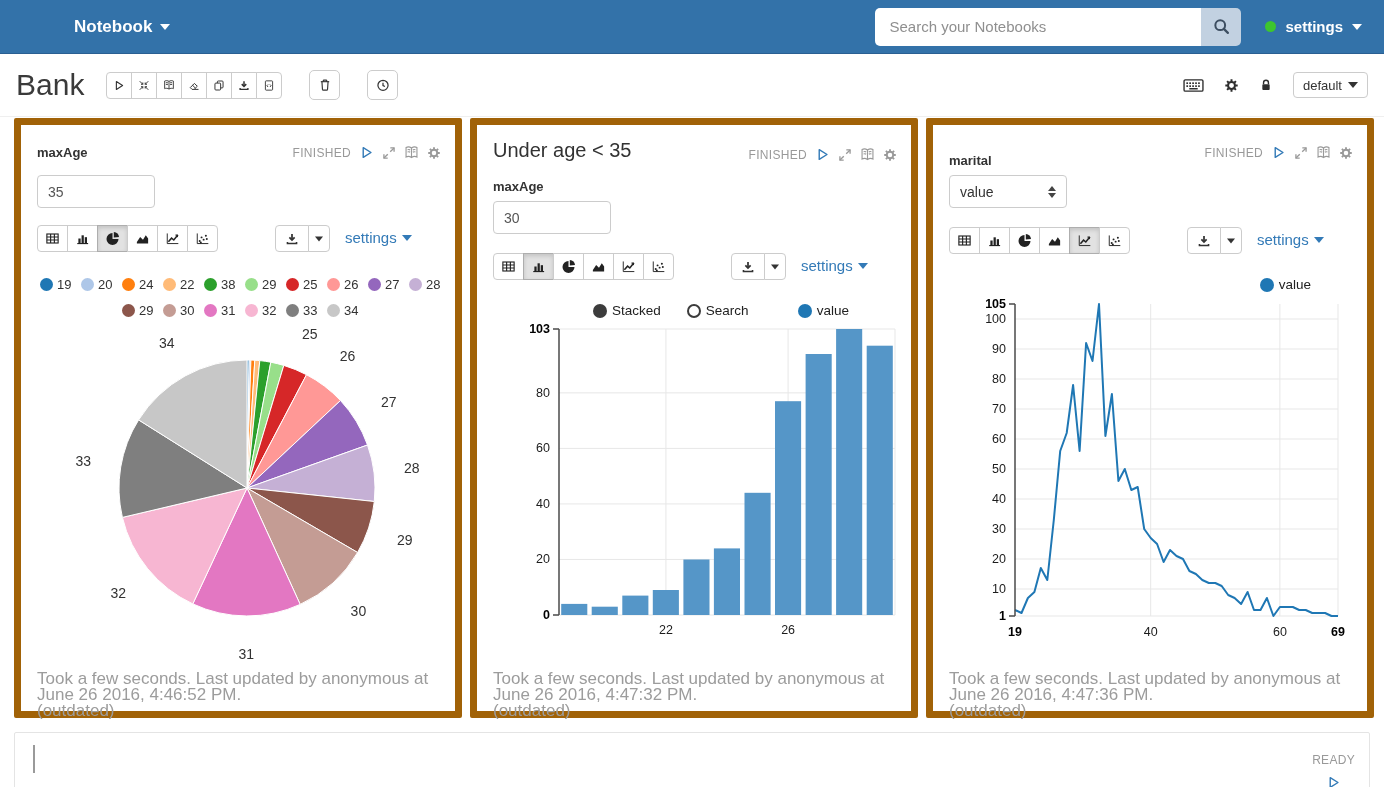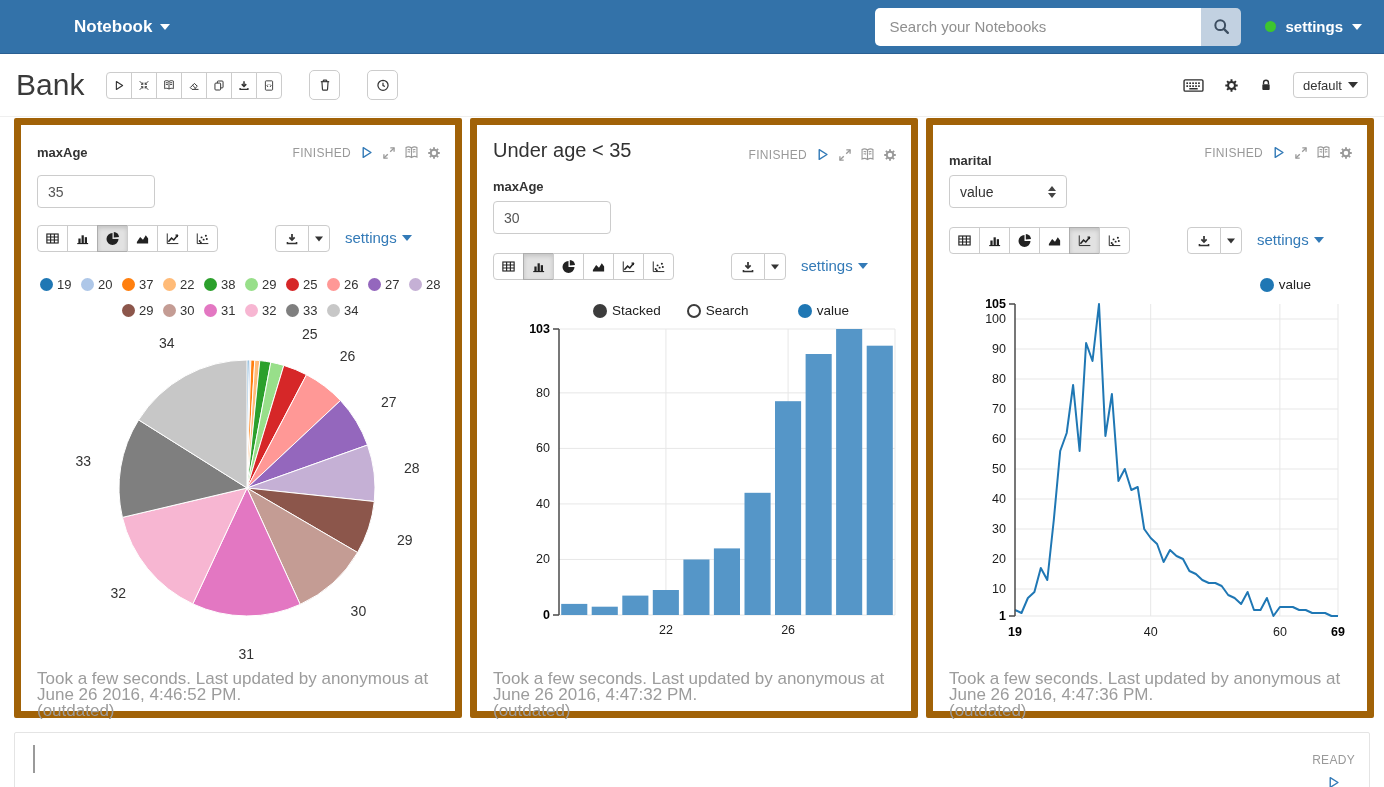--- a/index.html
+++ b/index.html
@@ -411,21 +411,21 @@
         <div class="leg-item">
           <span class="leg-dot" style="background: rgb(31, 119, 180);"></span>
           <span class="leg-label">19</span>
         </div>
         <div class="leg-item">
           <span class="leg-dot" style="background: rgb(174, 199, 232);"></span>
           <span class="leg-label">20</span>
         </div>
         <div class="leg-item">
           <span class="leg-dot" style="background: rgb(255, 127, 14);"></span>
-          <span class="leg-label">37</span>
+          <span class="leg-label">24</span>
         </div>
         <div class="leg-item">
           <span class="leg-dot" style="background: rgb(255, 187, 120);"></span>
           <span class="leg-label">22</span>
         </div>
         <div class="leg-item">
           <span class="leg-dot" style="background: rgb(44, 160, 44);"></span>
           <span class="leg-label">38</span>
         </div>
         <div class="leg-item">

